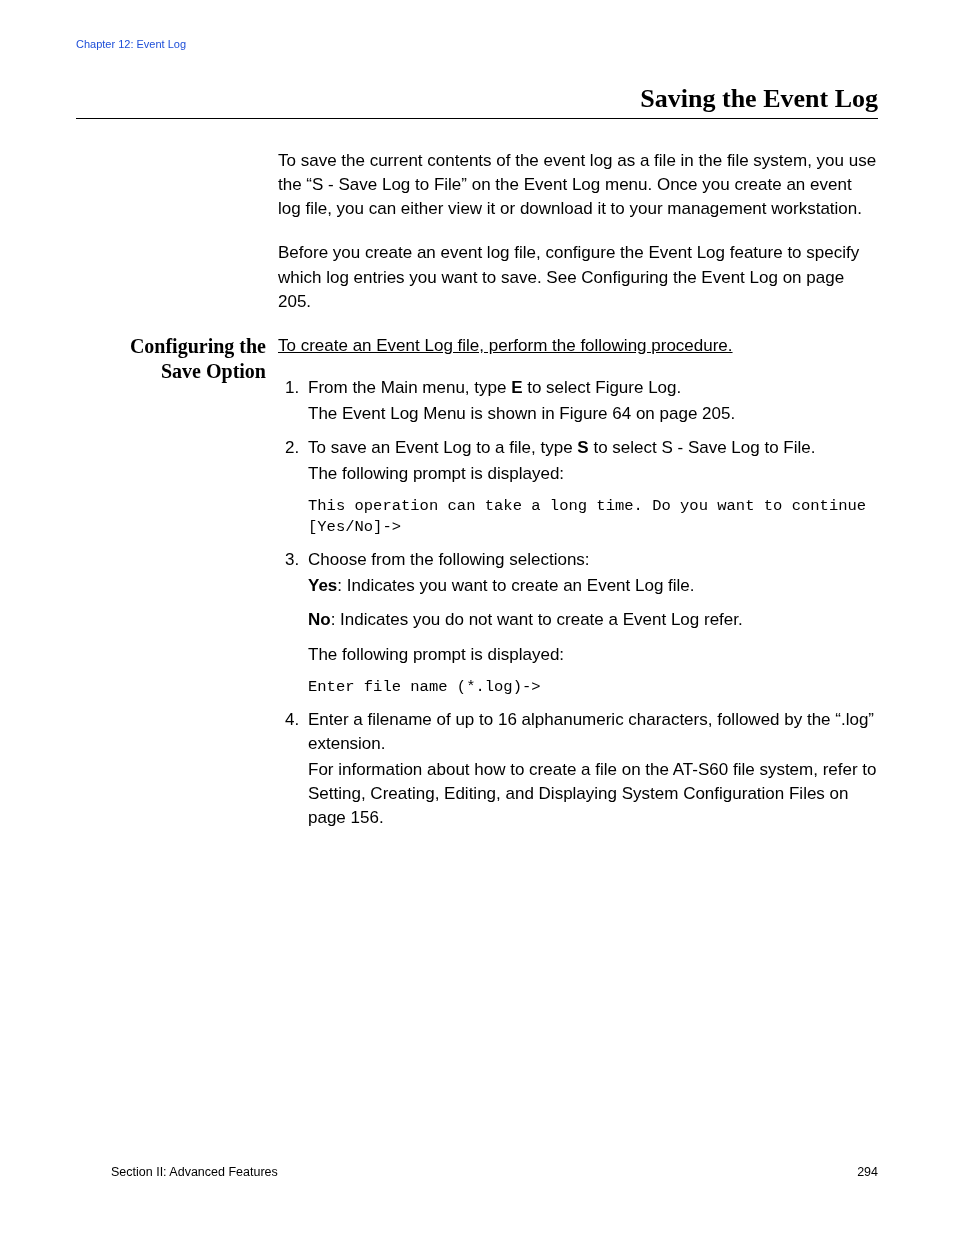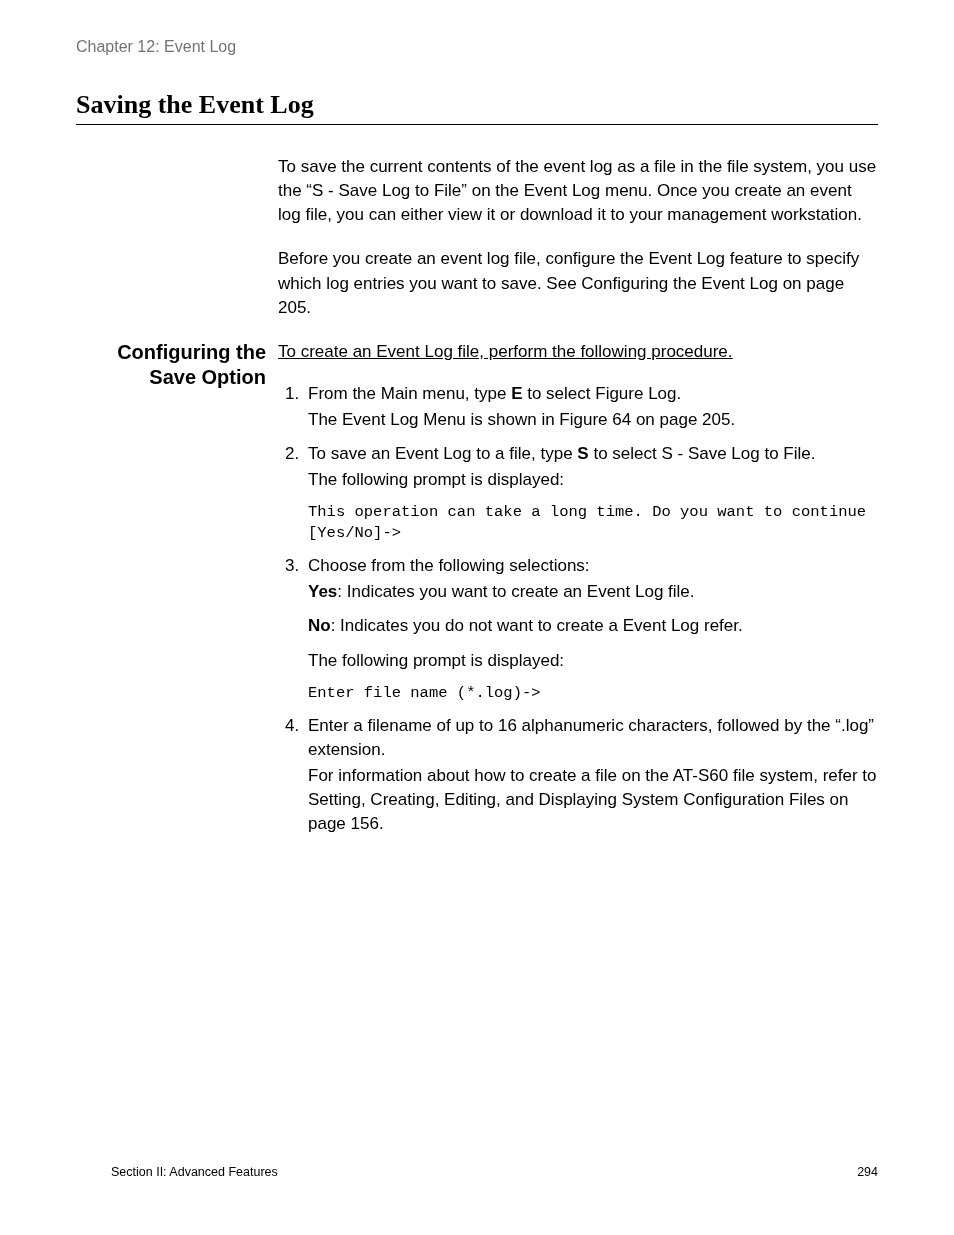--- a/index.html
+++ b/index.html
@@ -11,39 +11,40 @@
     color: #000000;
   }
   .page {
     width: 954px;
     height: 1235px;
     position: relative;
     box-sizing: border-box;
     padding: 38px 76px 0 76px;
   }
   .running-header {
-    font-size: 16px;
-    color: #737373;
+    font-size: 11px;
+    color: #1d4ed8;
     margin-bottom: 34px;
   }
   .section-title {
     font-family: Georgia, "Times New Roman", serif;
     font-weight: bold;
     font-size: 26px;
     padding-bottom: 4px;
     border-bottom: 1.5px solid #000;
     margin-bottom: 30px;
+    text-align: right;
   }
   .two-col {
     display: grid;
     grid-template-columns: 190px 1fr;
     column-gap: 12px;
   }
   .sidebar {
-    font-family: Liberation Sans, sans-serif;
+    font-family: Liberation Serif, serif;
     font-weight: bold;
     font-size: 20px;
     text-align: right;
     line-height: 1.25;
   }
   .body {
     font-size: 17px;
     line-height: 1.42;
   }
   .body p {

